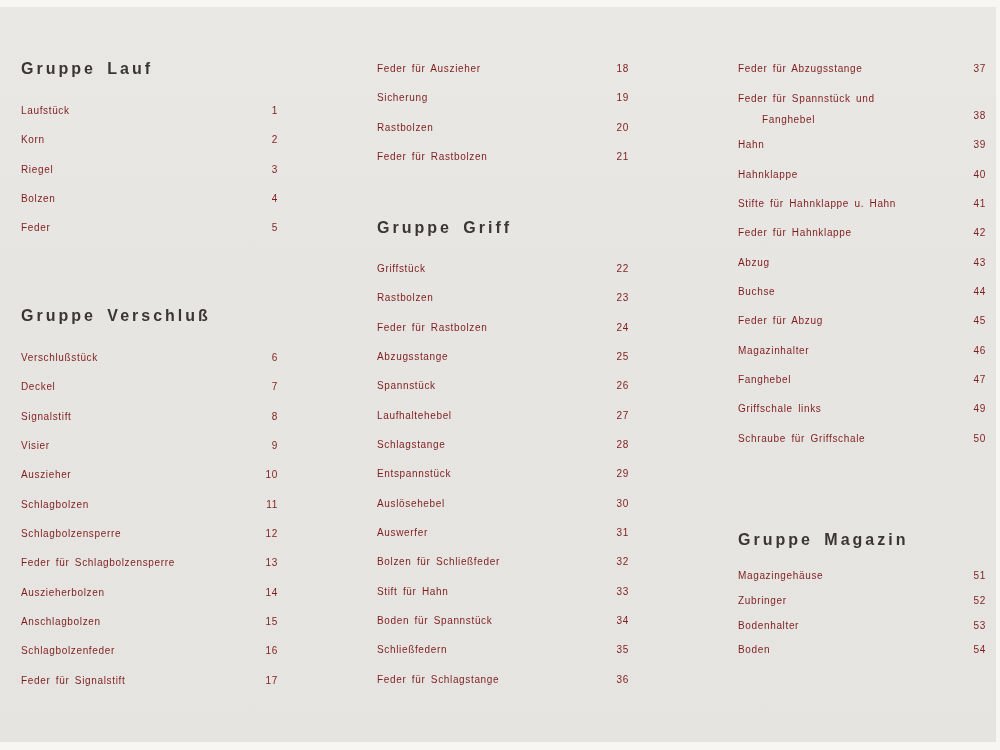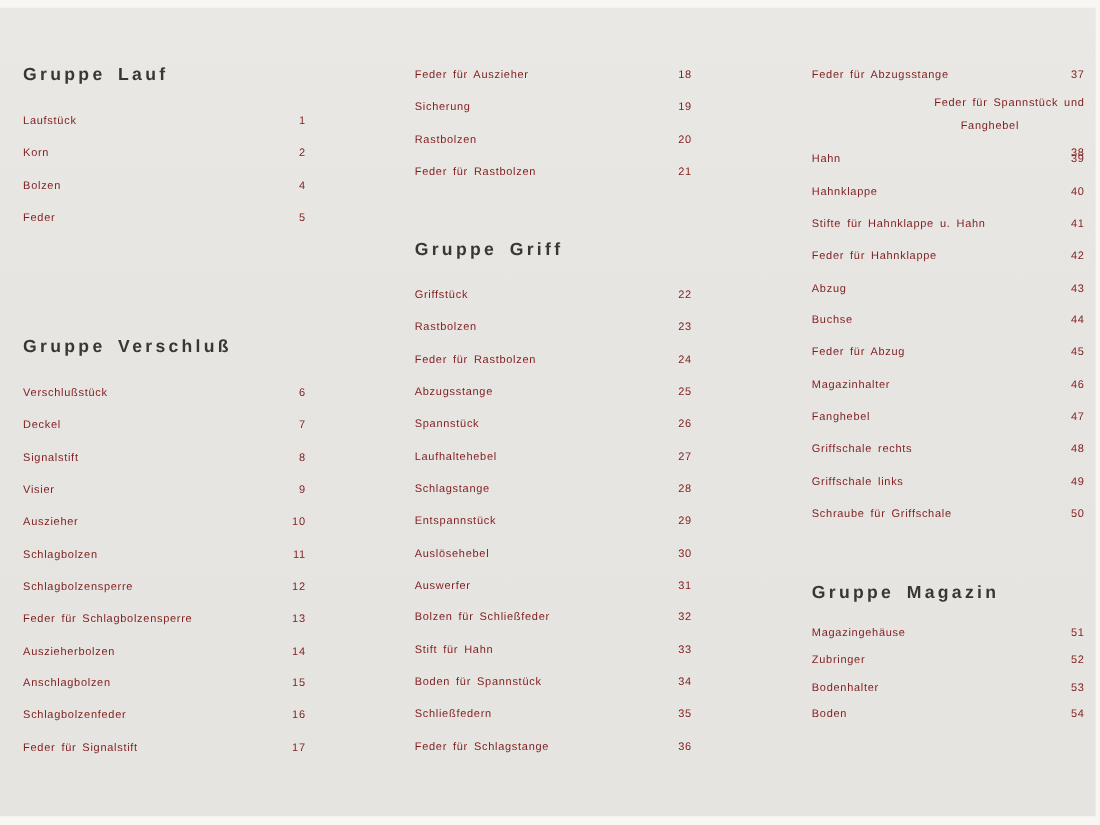--- a/index.html
+++ b/index.html
@@ -22,21 +22,21 @@
     letter-spacing:3px;word-spacing:4px;line-height:29px;white-space:nowrap;
   }
   .items{position:absolute;left:0;right:0;}
   .row{
     display:flex;justify-content:space-between;
     line-height:29.35px;font-size:10px;color:#7f1d1d;
     letter-spacing:0.65px;word-spacing:2px;
   }
   .row .nm{white-space:nowrap;}
   .row .no{flex:0 0 auto;padding-left:6px;}
-  .row.two{height:47px;align-items:flex-end;flex-direction:column;}
+  .row.two{height:47px;align-items:flex-end;}
   .row.two .nm{line-height:21px;}
   .row.two .nm .in{display:block;padding-left:24px;}
   .items.compact .row{line-height:24.8px;}
   
   .c1h1{top:54px;}  .c1i1{top:96px;}
   .c1h2{top:301px;} .c1i2{top:343px;}
   .c2i1{top:54px;}
   .c2h2{top:213px;} .c2i2{top:254px;}
   .c3i1{top:54px;}
   .c3h2{top:525px;} .c3i2{top:564px;text-align:right;}
@@ -51,20 +51,24 @@
   <div class="items c1i1">
       <div class="row">
         <span class="nm">Laufstück</span>
         <span class="no">1</span>
       </div>
       <div class="row">
         <span class="nm">Korn</span>
         <span class="no">2</span>
       </div>
       <div class="row">
+        <span class="nm">Riegel</span>
+        <span class="no">3</span>
+      </div>
+      <div class="row">
         <span class="nm">Bolzen</span>
         <span class="no">4</span>
       </div>
       <div class="row">
         <span class="nm">Feder</span>
         <span class="no">5</span>
       </div>
     </div>
   <h3 class="heading c1h2">Gruppe Verschluß</h3>
   <div class="items c1i2">
@@ -243,24 +247,20 @@
       </div>
       <div class="row">
         <span class="nm">Magazinhalter</span>
         <span class="no">46</span>
       </div>
       <div class="row">
         <span class="nm">Fanghebel</span>
         <span class="no">47</span>
       </div>
       <div class="row">
-        <span class="nm">Griffschale rechts</span>
-        <span class="no">48</span>
-      </div>
-      <div class="row">
         <span class="nm">Griffschale links</span>
         <span class="no">49</span>
       </div>
       <div class="row">
         <span class="nm">Schraube für Griffschale</span>
         <span class="no">50</span>
       </div>
     </div>
   <h3 class="heading c3h2">Gruppe Magazin</h3>
   <div class="items c3i2 compact">

